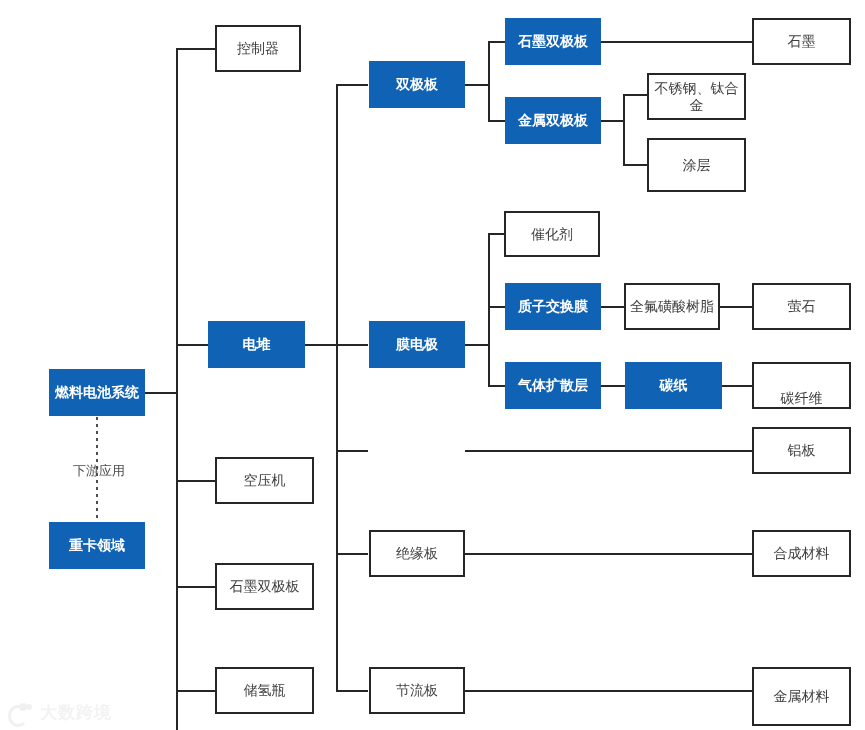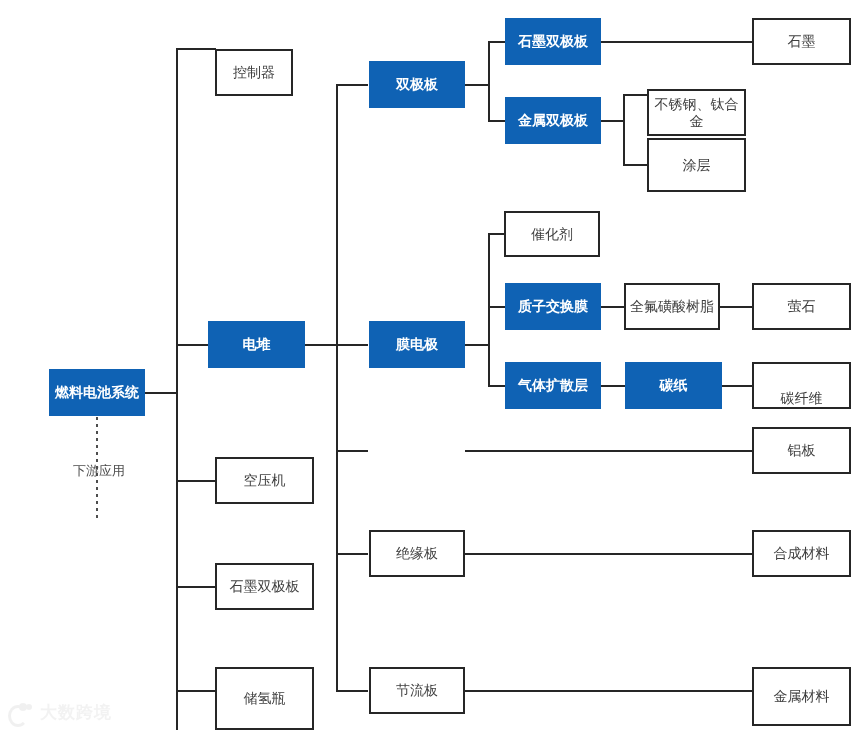--- a/index.html
+++ b/index.html
@@ -71,36 +71,39 @@
   <div class="ln h" style="left:465px;top:553px;width:288px;"></div>
 
   <div class="ln h" style="left:465px;top:690px;width:288px;"></div>
 
   <div class="dotted" style="left:96px;top:417px;height:105px;"></div>
 
   <div class="node filled" style="left:49px;top:369px;width:96px;height:47px;">
     <span class="lbl">燃料电池系统</span>
   </div>
 
+  <div class="node filled" style="left:49px;top:522px;width:96px;height:47px;">
+    <span class="lbl">重卡领域</span>
+  </div>
 
   <div class="note" style="left:29px;top:462px;margin-left:44px;">下游应用</div>
 
-  <div class="node plain" style="left:215px;top:25px;width:78px;height:47px;margin-top:24px;">
+  <div class="node plain" style="left:215px;top:25px;width:86px;height:47px;">
     <span class="lbl">控制器</span>
   </div>
   <div class="node filled" style="left:208px;top:321px;width:97px;height:47px;">
     <span class="lbl">电堆</span>
   </div>
   <div class="node plain" style="left:215px;top:457px;width:99px;height:47px;">
     <span class="lbl">空压机</span>
   </div>
   <div class="node plain" style="left:215px;top:563px;width:99px;height:47px;">
     <span class="lbl">石墨双极板</span>
   </div>
-  <div class="node plain" style="left:215px;top:667px;width:99px;height:63px;">
+  <div class="node plain" style="left:215px;top:667px;width:99px;height:47px;">
     <span class="lbl">储氢瓶</span>
   </div>
 
   <div class="node filled" style="left:369px;top:61px;width:96px;height:47px;">
     <span class="lbl">双极板</span>
   </div>
   <div class="node filled" style="left:369px;top:321px;width:96px;height:47px;">
     <span class="lbl">膜电极</span>
   </div>
   <div class="node plain" style="left:369px;top:530px;width:96px;height:47px;justify-content:center;">
@@ -119,21 +122,21 @@
   <div class="node plain" style="left:504px;top:211px;width:96px;height:46px;">
     <span class="lbl">催化剂</span>
   </div>
   <div class="node filled" style="left:505px;top:283px;width:96px;height:47px;">
     <span class="lbl">质子交换膜</span>
   </div>
   <div class="node filled" style="left:505px;top:362px;width:96px;height:47px;">
     <span class="lbl">气体扩散层</span>
   </div>
 
-  <div class="node plain" style="left:647px;top:89px;width:99px;height:47px;">
+  <div class="node plain" style="left:647px;top:73px;width:99px;height:47px;">
     <span class="lbl">不锈钢、钛合金</span>
   </div>
   <div class="node plain" style="left:647px;top:138px;width:99px;height:54px;">
     <span class="lbl">涂层</span>
   </div>
   <div class="node plain" style="left:624px;top:283px;width:96px;height:47px;">
     <span class="lbl">全氟磺酸树脂</span>
   </div>
   <div class="node filled" style="left:625px;top:362px;width:97px;height:47px;">
     <span class="lbl">碳纸</span>

